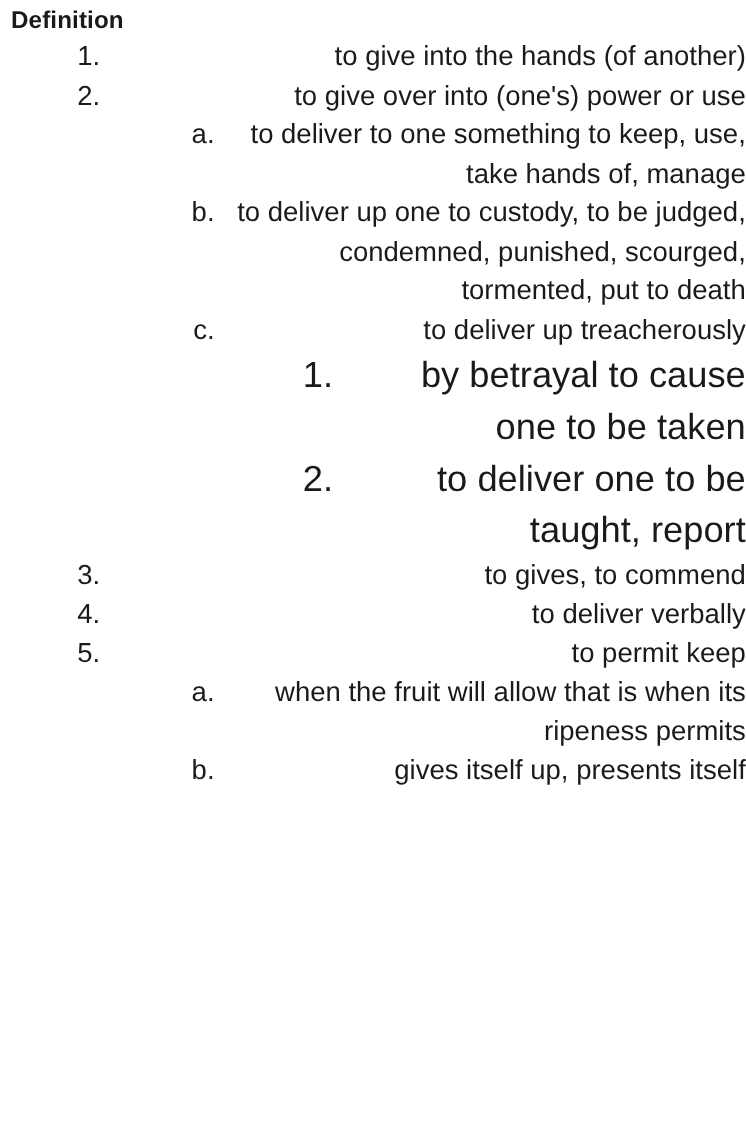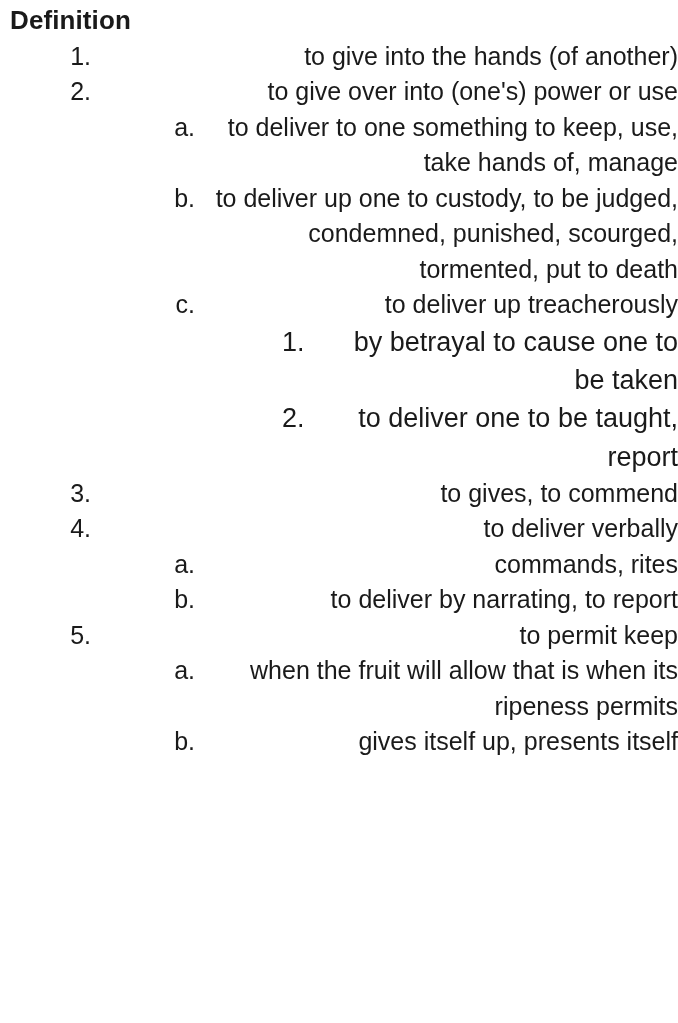--- a/index.html
+++ b/index.html
@@ -15,21 +15,21 @@
     overflow: hidden;
   }
   .page {
     position: relative;
     width: 678px;
     height: 1023px;
     padding: 0;
     box-sizing: border-box;
   }
   .heading {
-    font-size: 26px;
+    font-size: 22px;
     font-weight: bold;
     line-height: 1.1;
     margin: 6px 0 4px 10px;
     letter-spacing: 0.1px;
   }
   ol {
     margin: 0;
     padding: 0;
     list-style-position: outside;
   }
@@ -52,21 +52,21 @@
     font-size: 25px;
     line-height: 1.42;
   }
   ol.lvl2 > li {
     padding-left: 12px;
   }
   
   ol.lvl3 {
     list-style-type: decimal;
     margin-left: 98px;
-    font-size: 27px;
+    font-size: 33px;
     line-height: 1.42;
   }
   ol.lvl3 > li {
     padding-left: 12px;
   }
   li::marker {
     font-weight: normal;
   }
   .txt {
     display: block;
@@ -107,28 +107,20 @@
         </li>
       </ol>
     </li>
 
     <li>
       <span class="txt">to gives, to commend</span>
     </li>
 
     <li>
       <span class="txt">to deliver verbally</span>
-      <ol class="lvl2">
-        <li>
-          <span class="txt">commands, rites</span>
-        </li>
-        <li>
-          <span class="txt">to deliver by narrating, to report</span>
-        </li>
-      </ol>
     </li>
 
     <li>
       <span class="txt">to permit keep</span>
       <ol class="lvl2">
         <li>
           <span class="txt">when the fruit will allow that is when its ripeness permits</span>
         </li>
         <li>
           <span class="txt">gives itself up, presents itself</span>

